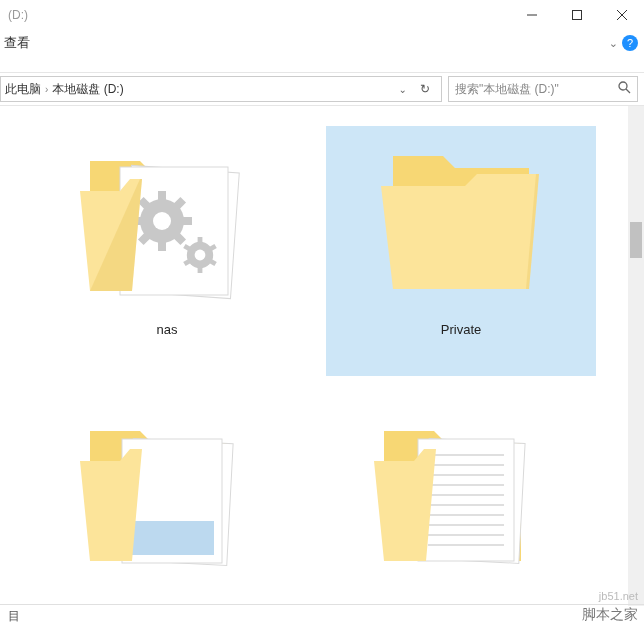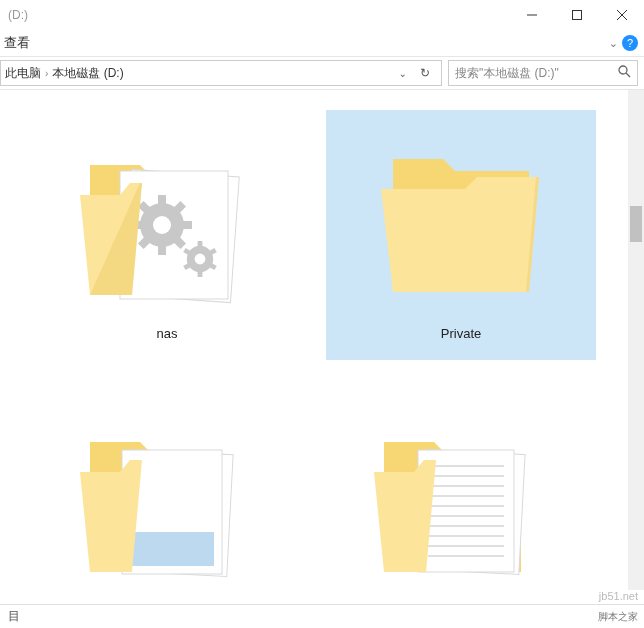--- a/index.html
+++ b/index.html
@@ -7,42 +7,42 @@
 
 .titlebar { height: 30px; display: flex; align-items: center; justify-content: space-between; padding-left: 8px; color: #999; font-size: 12px; }
 .winbtns { display: flex; }
 .winbtn { width: 45px; height: 30px; display: flex; align-items: center; justify-content: center; color: #555; }
 
 .menubar { height: 26px; display: flex; align-items: center; padding-left: 4px; font-size: 13px; color: #333; position: relative; }
 .menubar .spacer { flex: 1; }
 .chev { color: #777; font-size: 11px; margin-right: 4px; }
 .help { width: 16px; height: 16px; border-radius: 50%; background: #1e90ff; color: #fff; font-size: 11px; display: flex; align-items: center; justify-content: center; margin-right: 6px; }
 
-.addrbar { height: 34px; display: flex; gap: 6px; padding: 4px 6px 4px 0; align-items: center; border-top: 1px solid #e6e6e6; border-bottom: 1px solid #e6e6e6; }
+.addrbar { height: 34px; display: flex; gap: 6px; padding: 4px 6px 4px 0; align-items: center; border-top: 1px solid #e6e6e6; border-bottom: 1px solid #e6e6e6; margin-top: 16px; }
 .breadcrumb { flex: 1; height: 26px; border: 1px solid #ccc; display: flex; align-items: center; padding: 0 4px; font-size: 12px; color: #333; }
 .bc-sep { color: #888; padding: 0 4px; font-size: 10px; }
 .bc-tail { flex: 1; }
 .bc-drop { color: #666; padding: 0 6px; font-size: 10px; }
 .refresh { width: 24px; text-align: center; color: #555; }
 .searchbox { width: 190px; height: 26px; border: 1px solid #ccc; display: flex; align-items: center; padding: 0 6px; color: #888; font-size: 12px; }
 .searchbox .sicon { margin-left: auto; color: #666; }
 
 .content { position: relative; height: 500px; overflow: hidden; }
 .grid { display: flex; flex-wrap: wrap; padding: 20px 8px 0 32px; gap: 20px 24px; }
-.item { width: 270px; height: 250px; display: flex; flex-direction: column; align-items: center; justify-content: center; position: relative; }
+.item { width: 270px; height: 250px; display: flex; flex-direction: column; align-items: center; position: relative; }
 .item.selected { background: #cde6f7; }
 .iconwrap { width: 200px; height: 190px; display: flex; align-items: center; justify-content: center; }
 .label { font-size: 13px; color: #222; margin-top: 6px; }
 
 .scrollbar { position: absolute; right: 0; top: 0; width: 16px; height: 100%; background: #f0f0f0; }
 .thumb { position: absolute; right: 2px; top: 116px; width: 12px; height: 36px; background: #c1c1c1; }
 
 .statusbar { position: absolute; bottom: 0; left: 0; right: 0; height: 24px; border-top: 1px solid #e0e0e0; display: flex; align-items: center; padding: 0 8px; font-size: 12px; color: #555; }
 .watermark { position: absolute; right: 6px; bottom: 26px; font-size: 11px; color: #bbb; margin-top: 23px; }
-.watermark2 { position: absolute; right: 6px; bottom: 4px; font-size: 10px; color: #777; }
+.watermark2 { position: absolute; right: 6px; bottom: 4px; font-size: 14px; color: #777; }
 
 
 .fld-back { fill: #f7d774; }
 .fld-front { fill: #fce49a; }
 .fld-edge { fill: #e8c65e; }
 .paper { fill: #fff; stroke: #d9d9d9; stroke-width: 1; }
 .gear { fill: #c8c8c8; }
 .line { stroke: #d5d5d5; stroke-width: 1.5; }
 .pic { fill: #bcd9ef; }
 </style>

